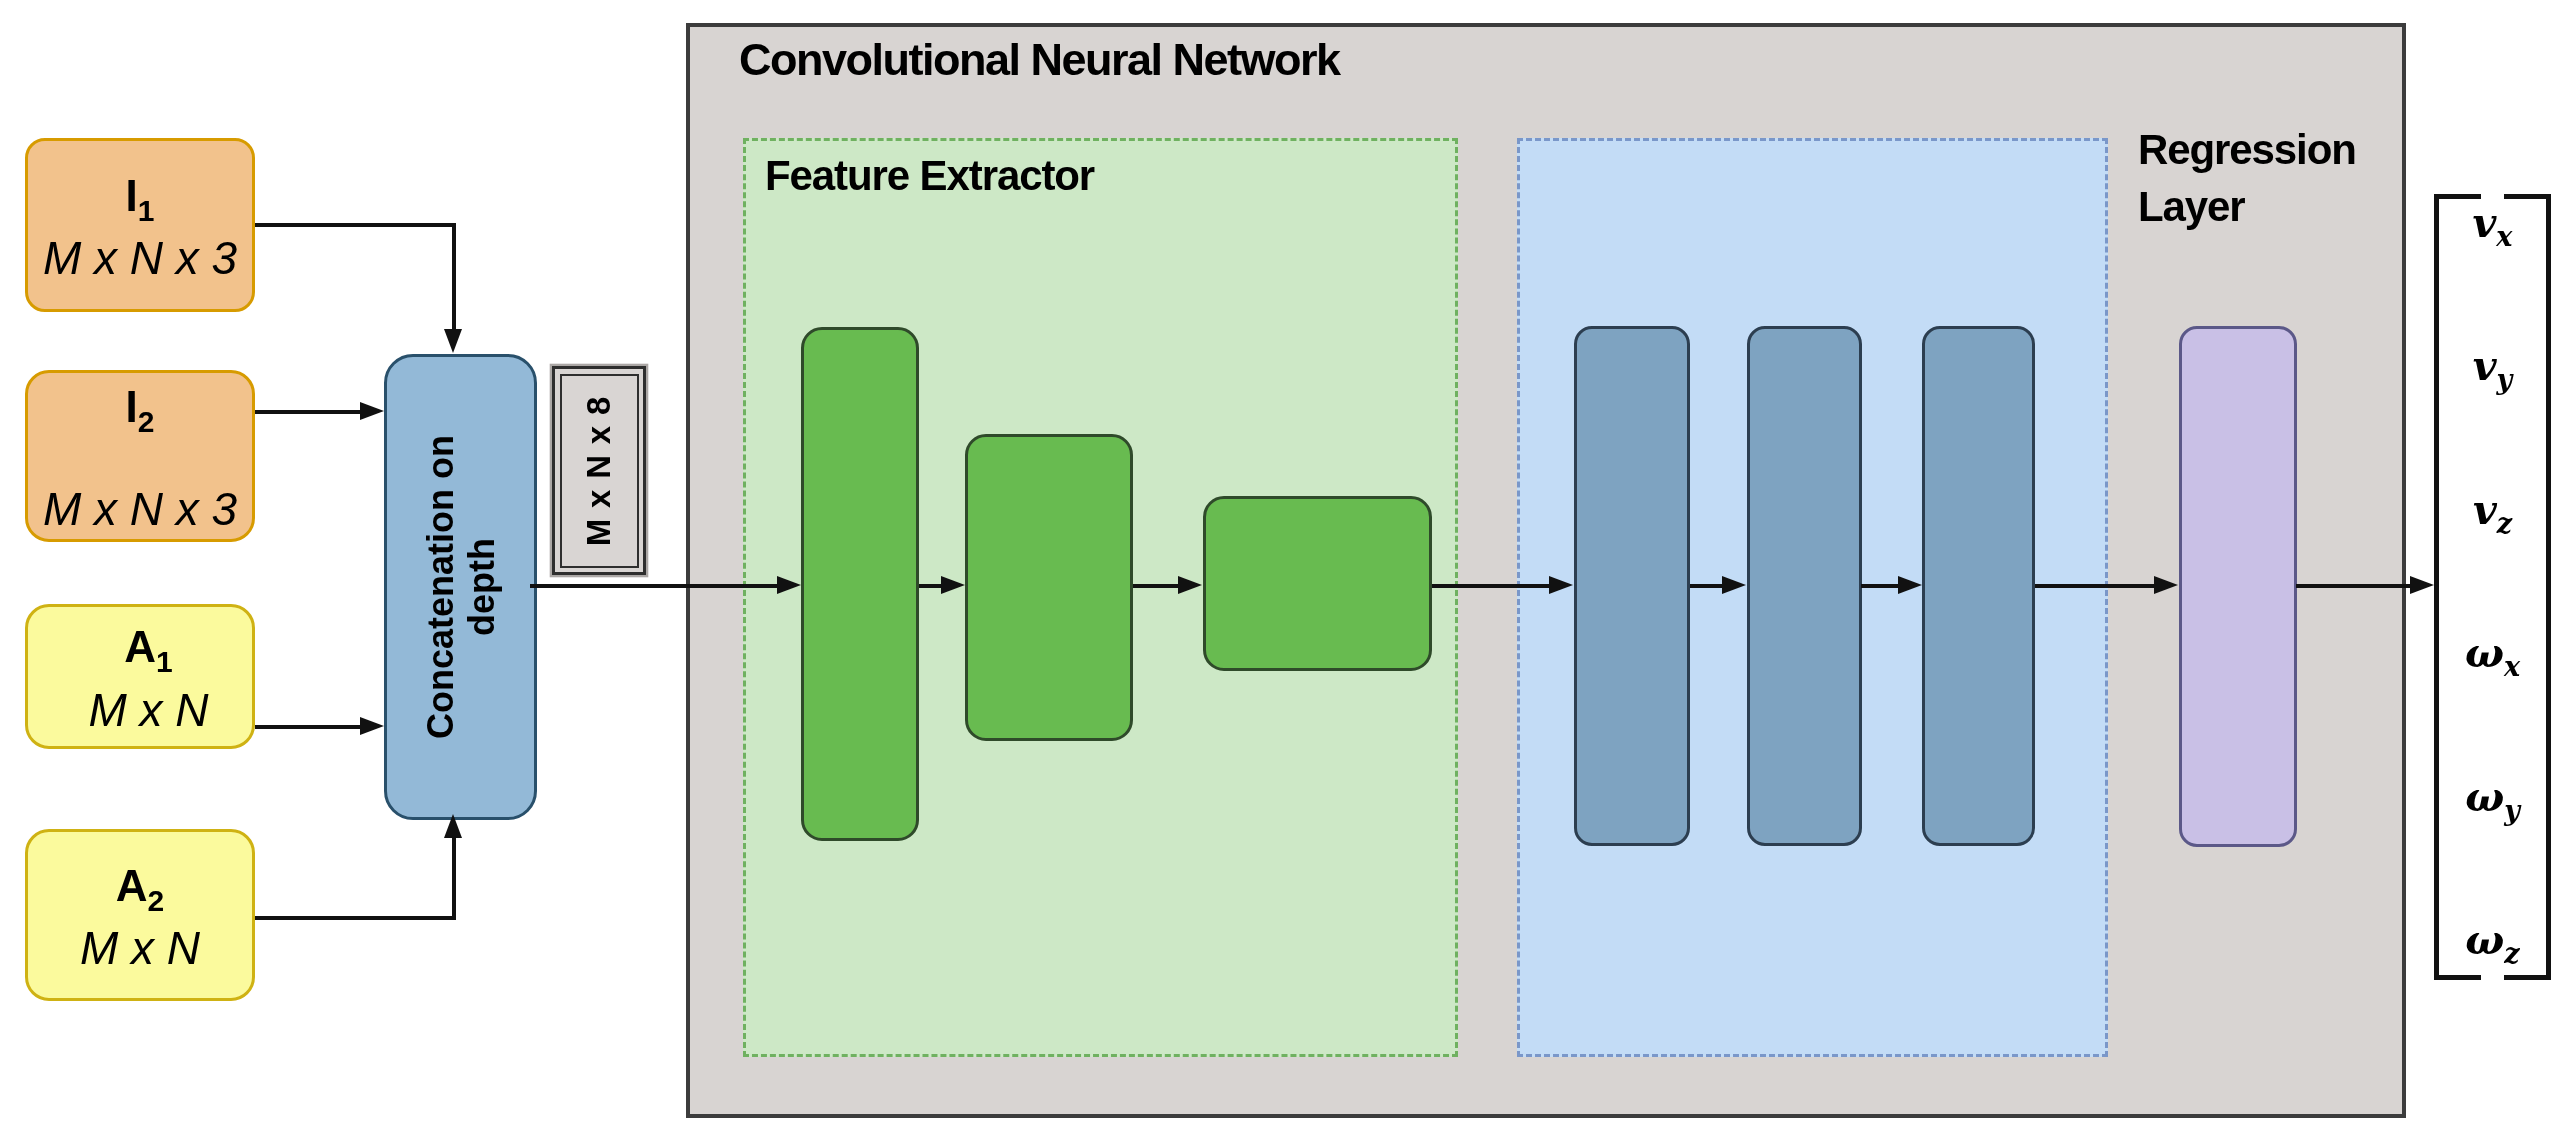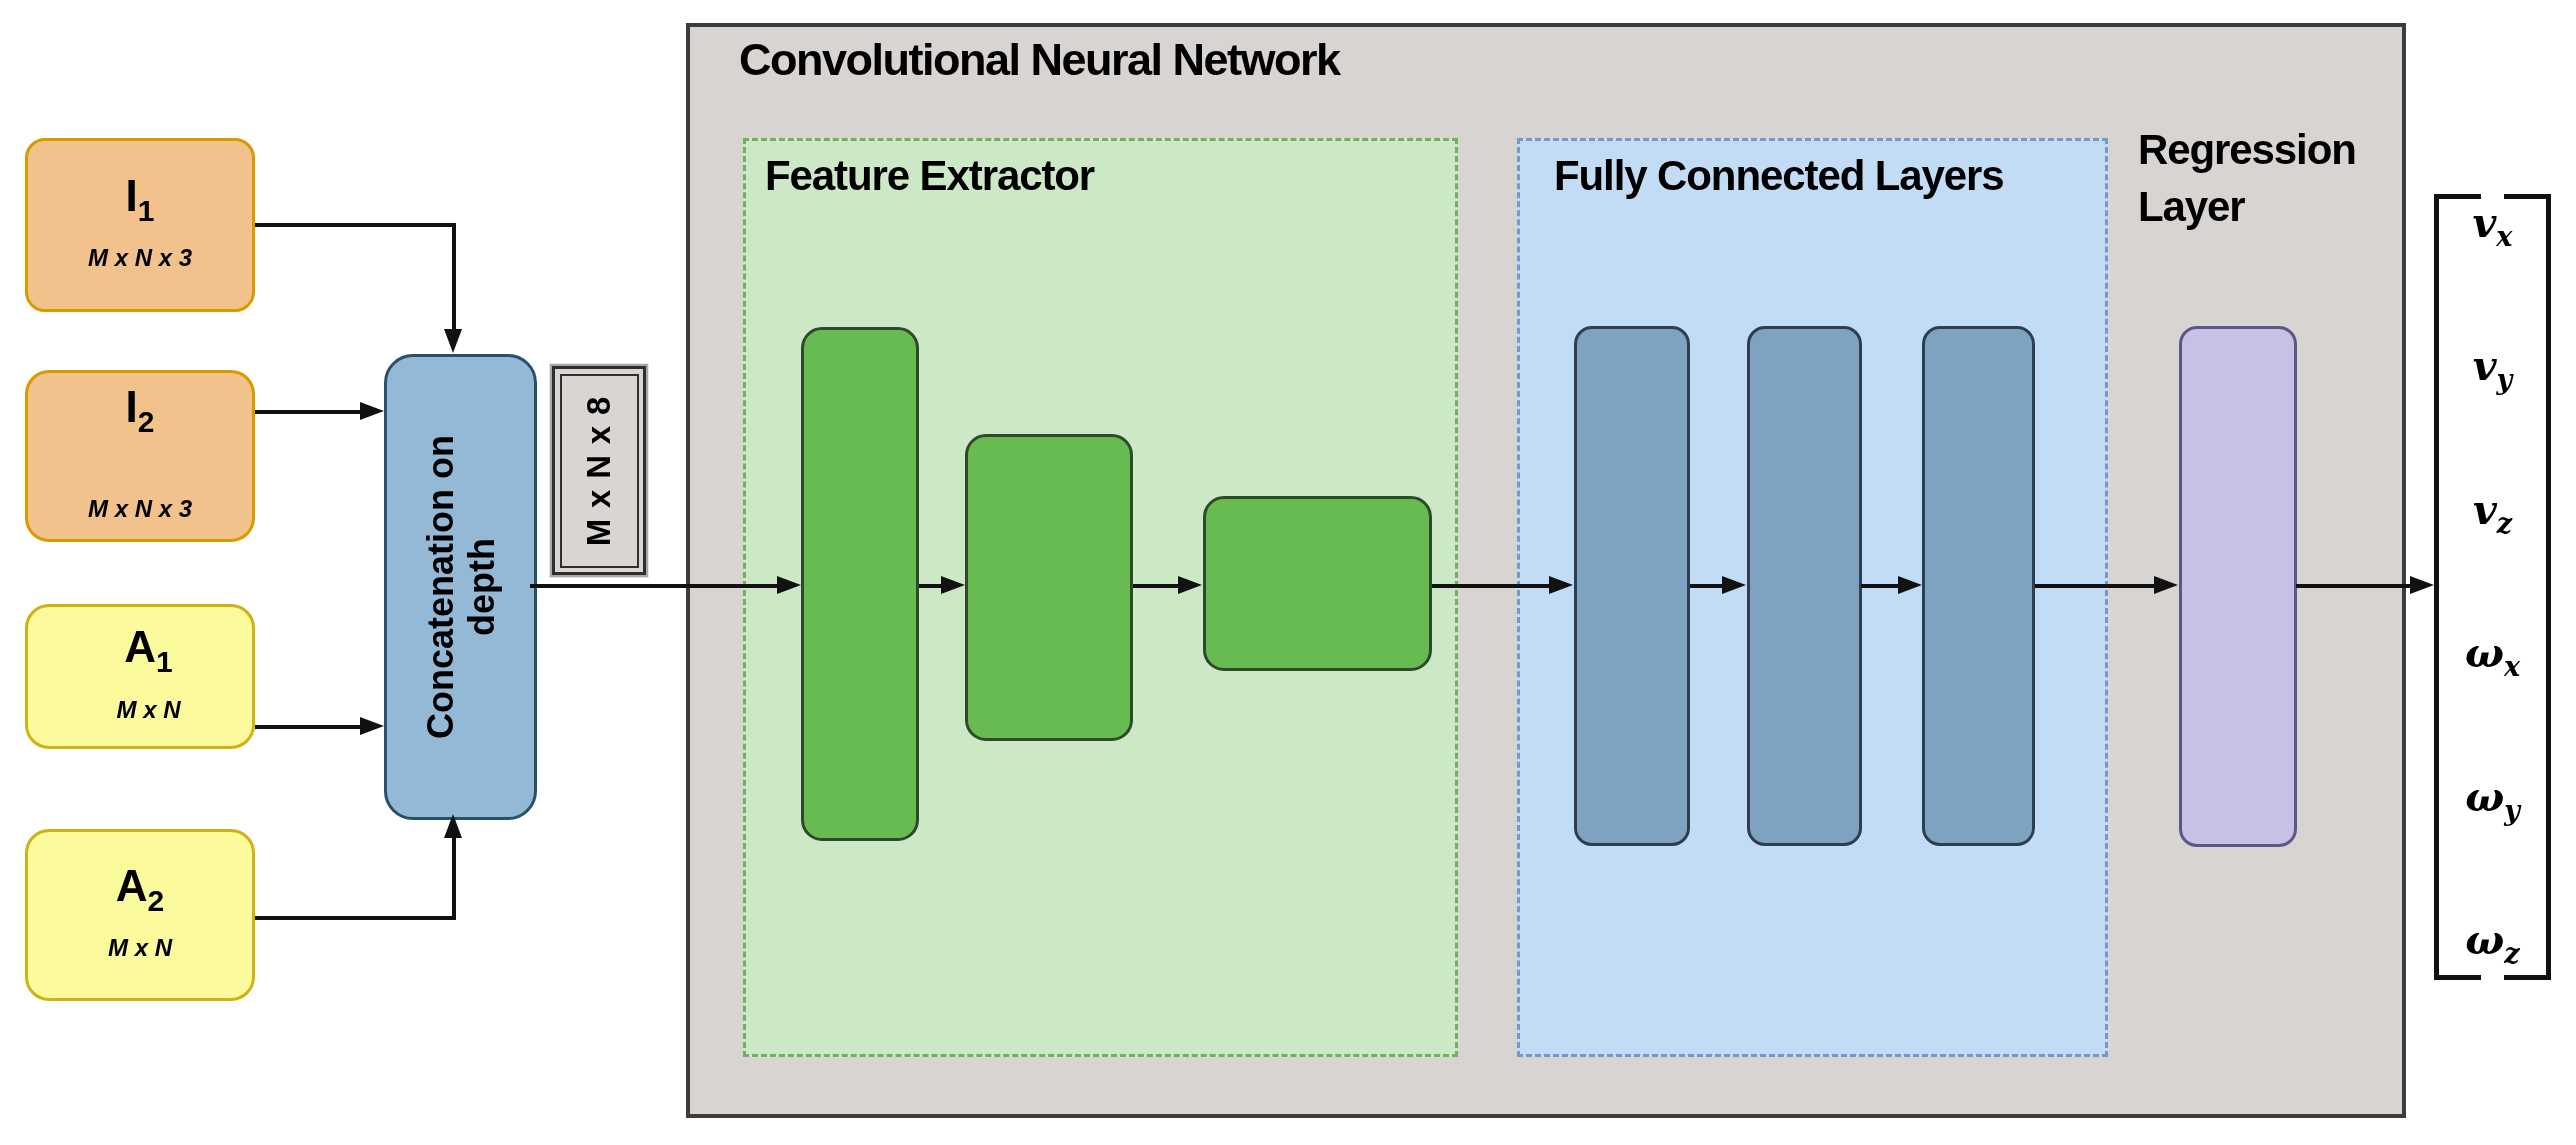--- a/index.html
+++ b/index.html
@@ -22,21 +22,21 @@
   .cnn-title{font-size:45px;font-weight:bold;letter-spacing:-1.5px;white-space:nowrap;line-height:48px;}
   .two-line{line-height:57px;}
   
   .node{
     box-sizing:border-box;display:flex;flex-direction:column;align-items:center;justify-content:center;
     text-align:center;gap:7.6px;
   }
   .rounded{border-radius:24px;}
   .node-title{font-size:44px;font-weight:bold;line-height:44px;}
   .node-title sub{font-size:30px;}
-  .node-dims{font-size:24px;font-weight:bold;font-style:italic;line-height:36px;}
+  .node-dims{font-size:46px;font-weight:normal;font-style:italic;line-height:36px;}
   .orange{background:var(--orange_fill);border:3px solid var(--orange_stroke);}
   .yellow{background:var(--yellow_fill);border:3px solid var(--yellow_stroke);}
   .concat-node{background:var(--concat_fill);border:3px solid var(--concat_stroke);border-radius:29px;}
   .rot-label{
     position:absolute;left:50%;top:50%;transform:translate(-50%,-50%) rotate(-90deg);
     font-weight:bold;text-align:center;white-space:nowrap;
   }
   .concat-text{font-size:36px;line-height:41px;}
   .tensor-outer{
     background:var(--tensor_fill);border:3.8px solid var(--tensor_stroke);
@@ -70,21 +70,20 @@
 
 <div id="canvas">
 
   <div class="abs cnn-box" style="left:686px;top:23px;width:1720px;height:1095px;"></div>
   <div class="abs cnn-title" style="left:739px;top:36px;">Convolutional Neural Network</div>
 
   <div class="abs dash-box fe-box" style="left:743px;top:138px;width:715px;height:919px;"></div>
   <div class="abs section-label" style="left:765px;top:153px;">Feature Extractor</div>
 
   <div class="abs dash-box fc-box" style="left:1517px;top:138px;width:591px;height:919px;"></div>
-  <div class="abs section-label" style="left:1554px;top:153px;">Fully Connected Layers</div>
 
   <div class="abs section-label two-line" style="left:2138px;top:121px;">
     <div>Regression</div>
     <div>Layer</div>
   </div>
 
   <div class="abs node rounded orange" style="left:25px;top:138px;width:230px;height:174px;border-radius:20px;">
     <div class="node-title"><span>I</span><sub>1</sub></div>
     <div class="node-dims">M x N x 3</div>
   </div>

